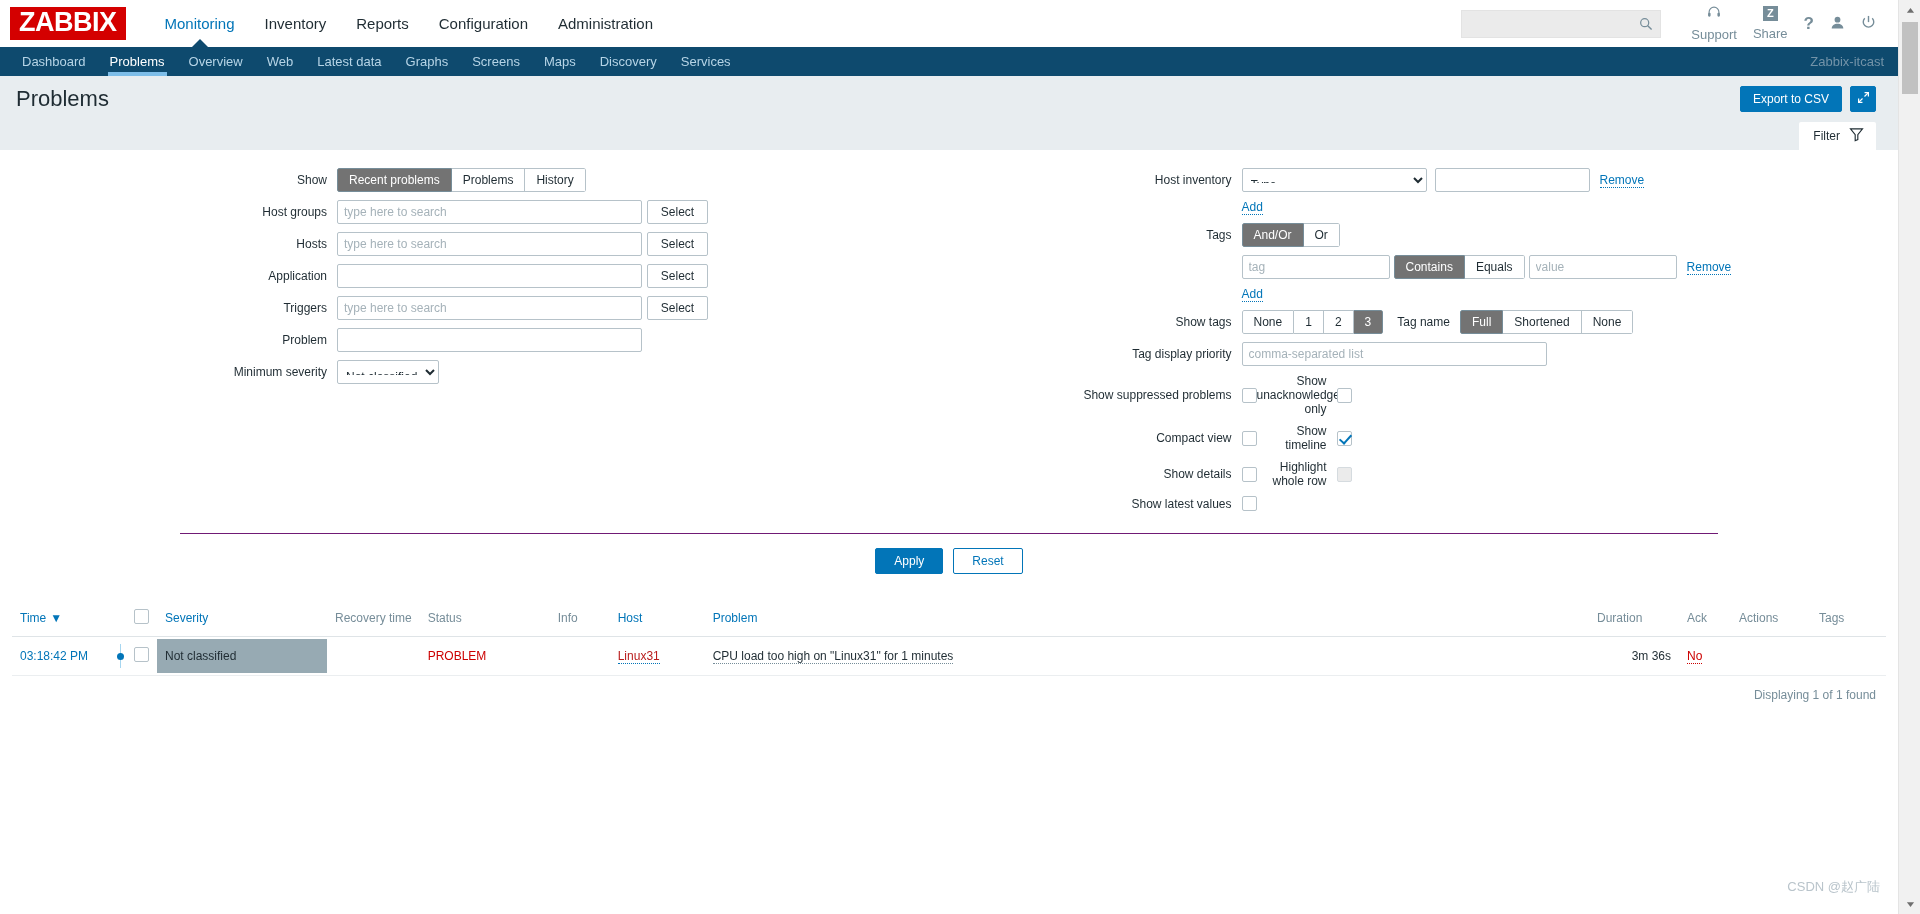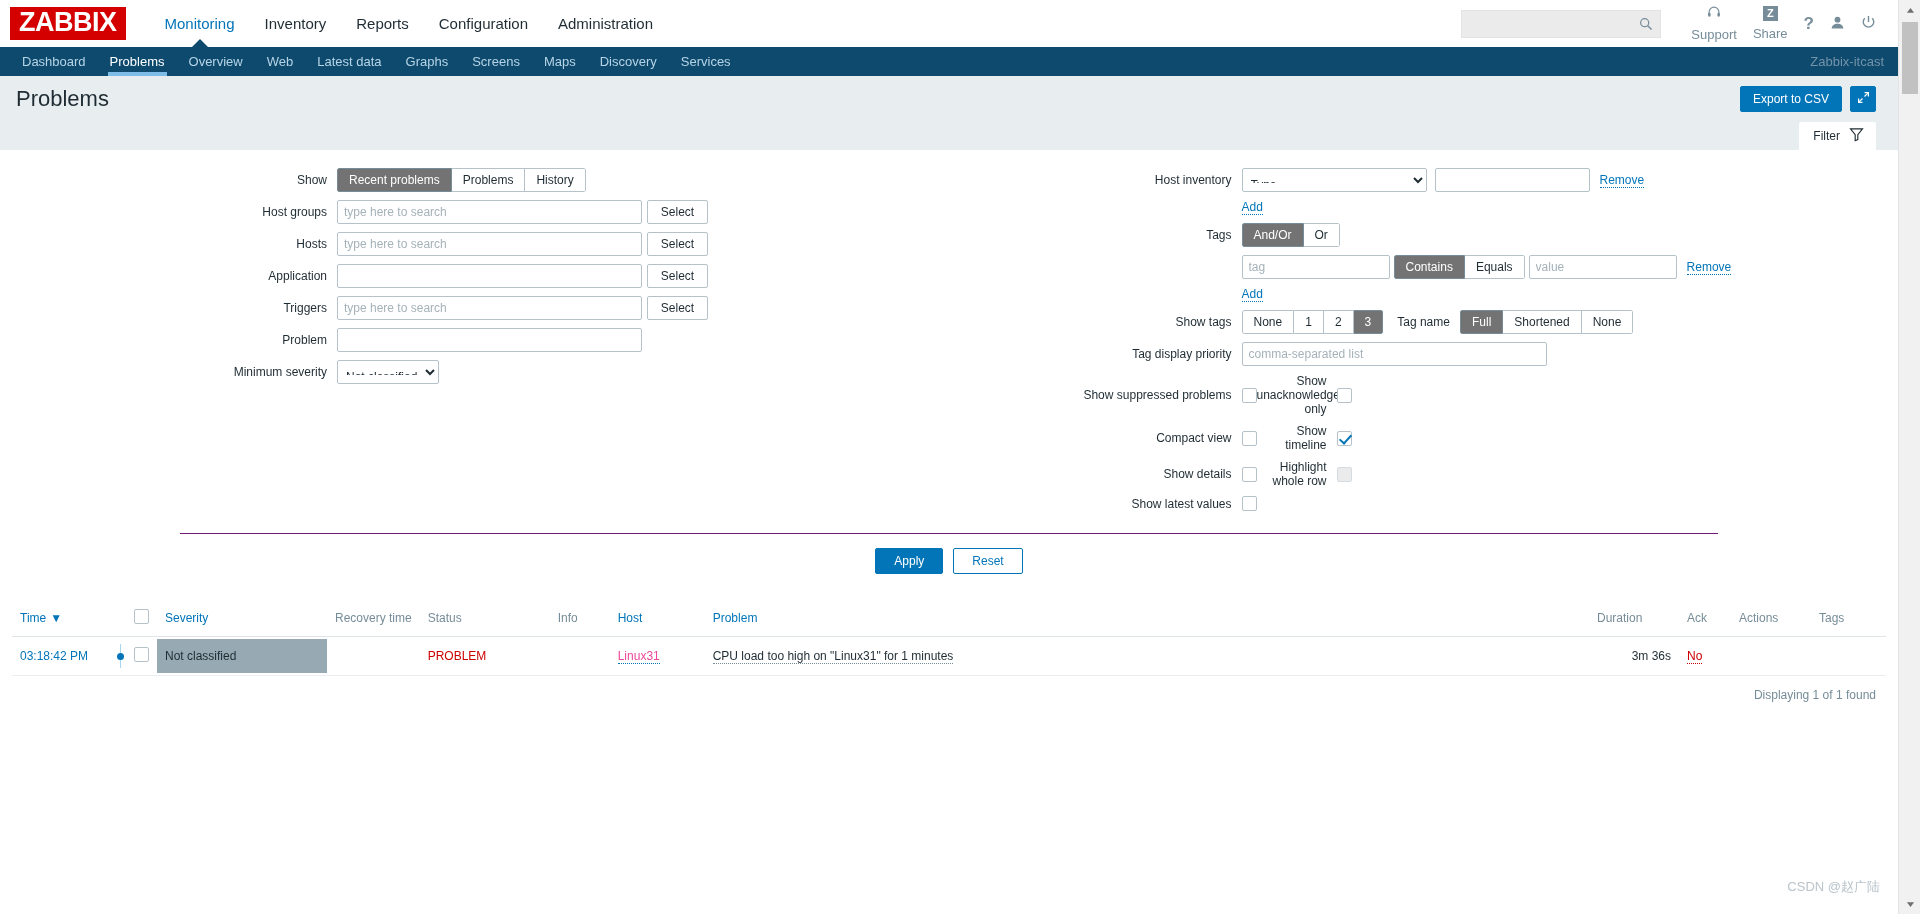--- a/index.html
+++ b/index.html
@@ -212,21 +212,21 @@
   .c-dur { width:90px; text-align:right; }
   .c-ack { width:52px; }
   .c-act { width:80px; }
   .c-tags { width:75px; }
 
   th.c-rec { text-align:right; }
   th.c-dur { text-align:right; }
 
   .link-blue { color:#0275b8; text-decoration:none; cursor:pointer; }
   .link-dotted { color:#1f2c33; border-bottom:1px dotted #768d99; cursor:pointer; }
-  .link-host { color:#ec4899; border-bottom:1px dotted #0275b8; cursor:pointer; }
+  .link-host { color:#b91c1c; border-bottom:1px dotted #0275b8; cursor:pointer; }
   .sev-cell {
     background:#97aab3; padding:10px 8px; display:block; margin:-10px -8px;
     color:#1f2c33;
   }
   .status-problem { color:#c00; }
   .ack-no { color:#c00; border-bottom:1px dotted #c00; cursor:pointer; }
   .tl-dot { position:relative; height:100%; }
   .tl-dot::before {
     content:""; position:absolute; left:8px; top:-12px; bottom:-12px;
     width:1px; background:#a6d6f0;

